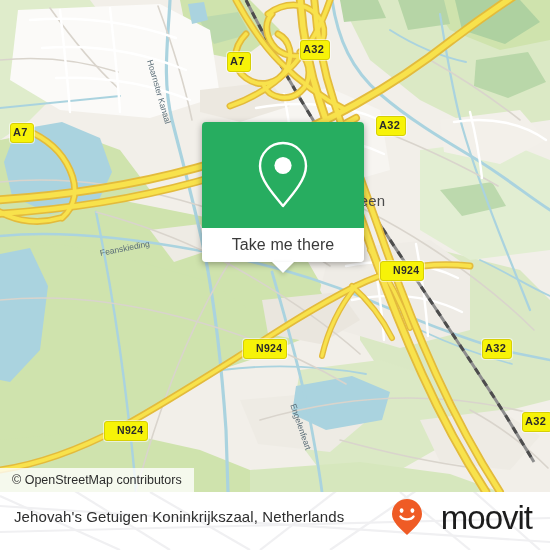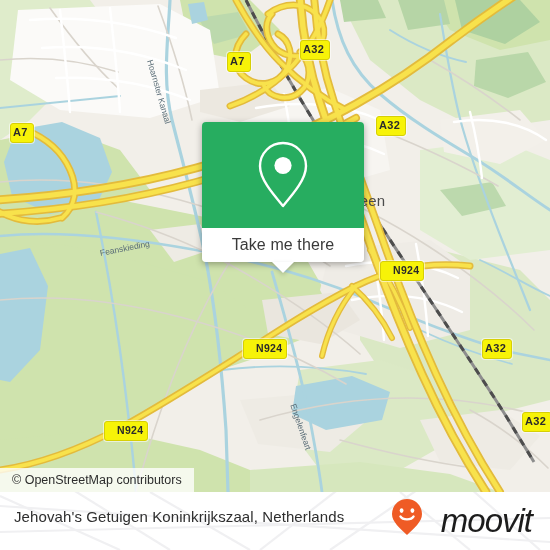--- a/index.html
+++ b/index.html
@@ -146,25 +146,24 @@
     position: relative;
     font-size: 15px;
     color: #2e2e2e;
     letter-spacing: .1px;
     white-space: nowrap;
     z-index: 2;
   }
   #brand {
     position: relative;
     display: flex;
-    align-items: flex-end;
+    align-items: center;
     gap: 18px;
     z-index: 2;
     padding-right: 4px;
-    font-style: italic;
   }
   #brand-word {
     font-size: 33px;
     color: #1c1c1c;
     letter-spacing: -1.0px;
     font-weight: normal;
     line-height: 1;
     position: relative;
     top: 1px;
   }

